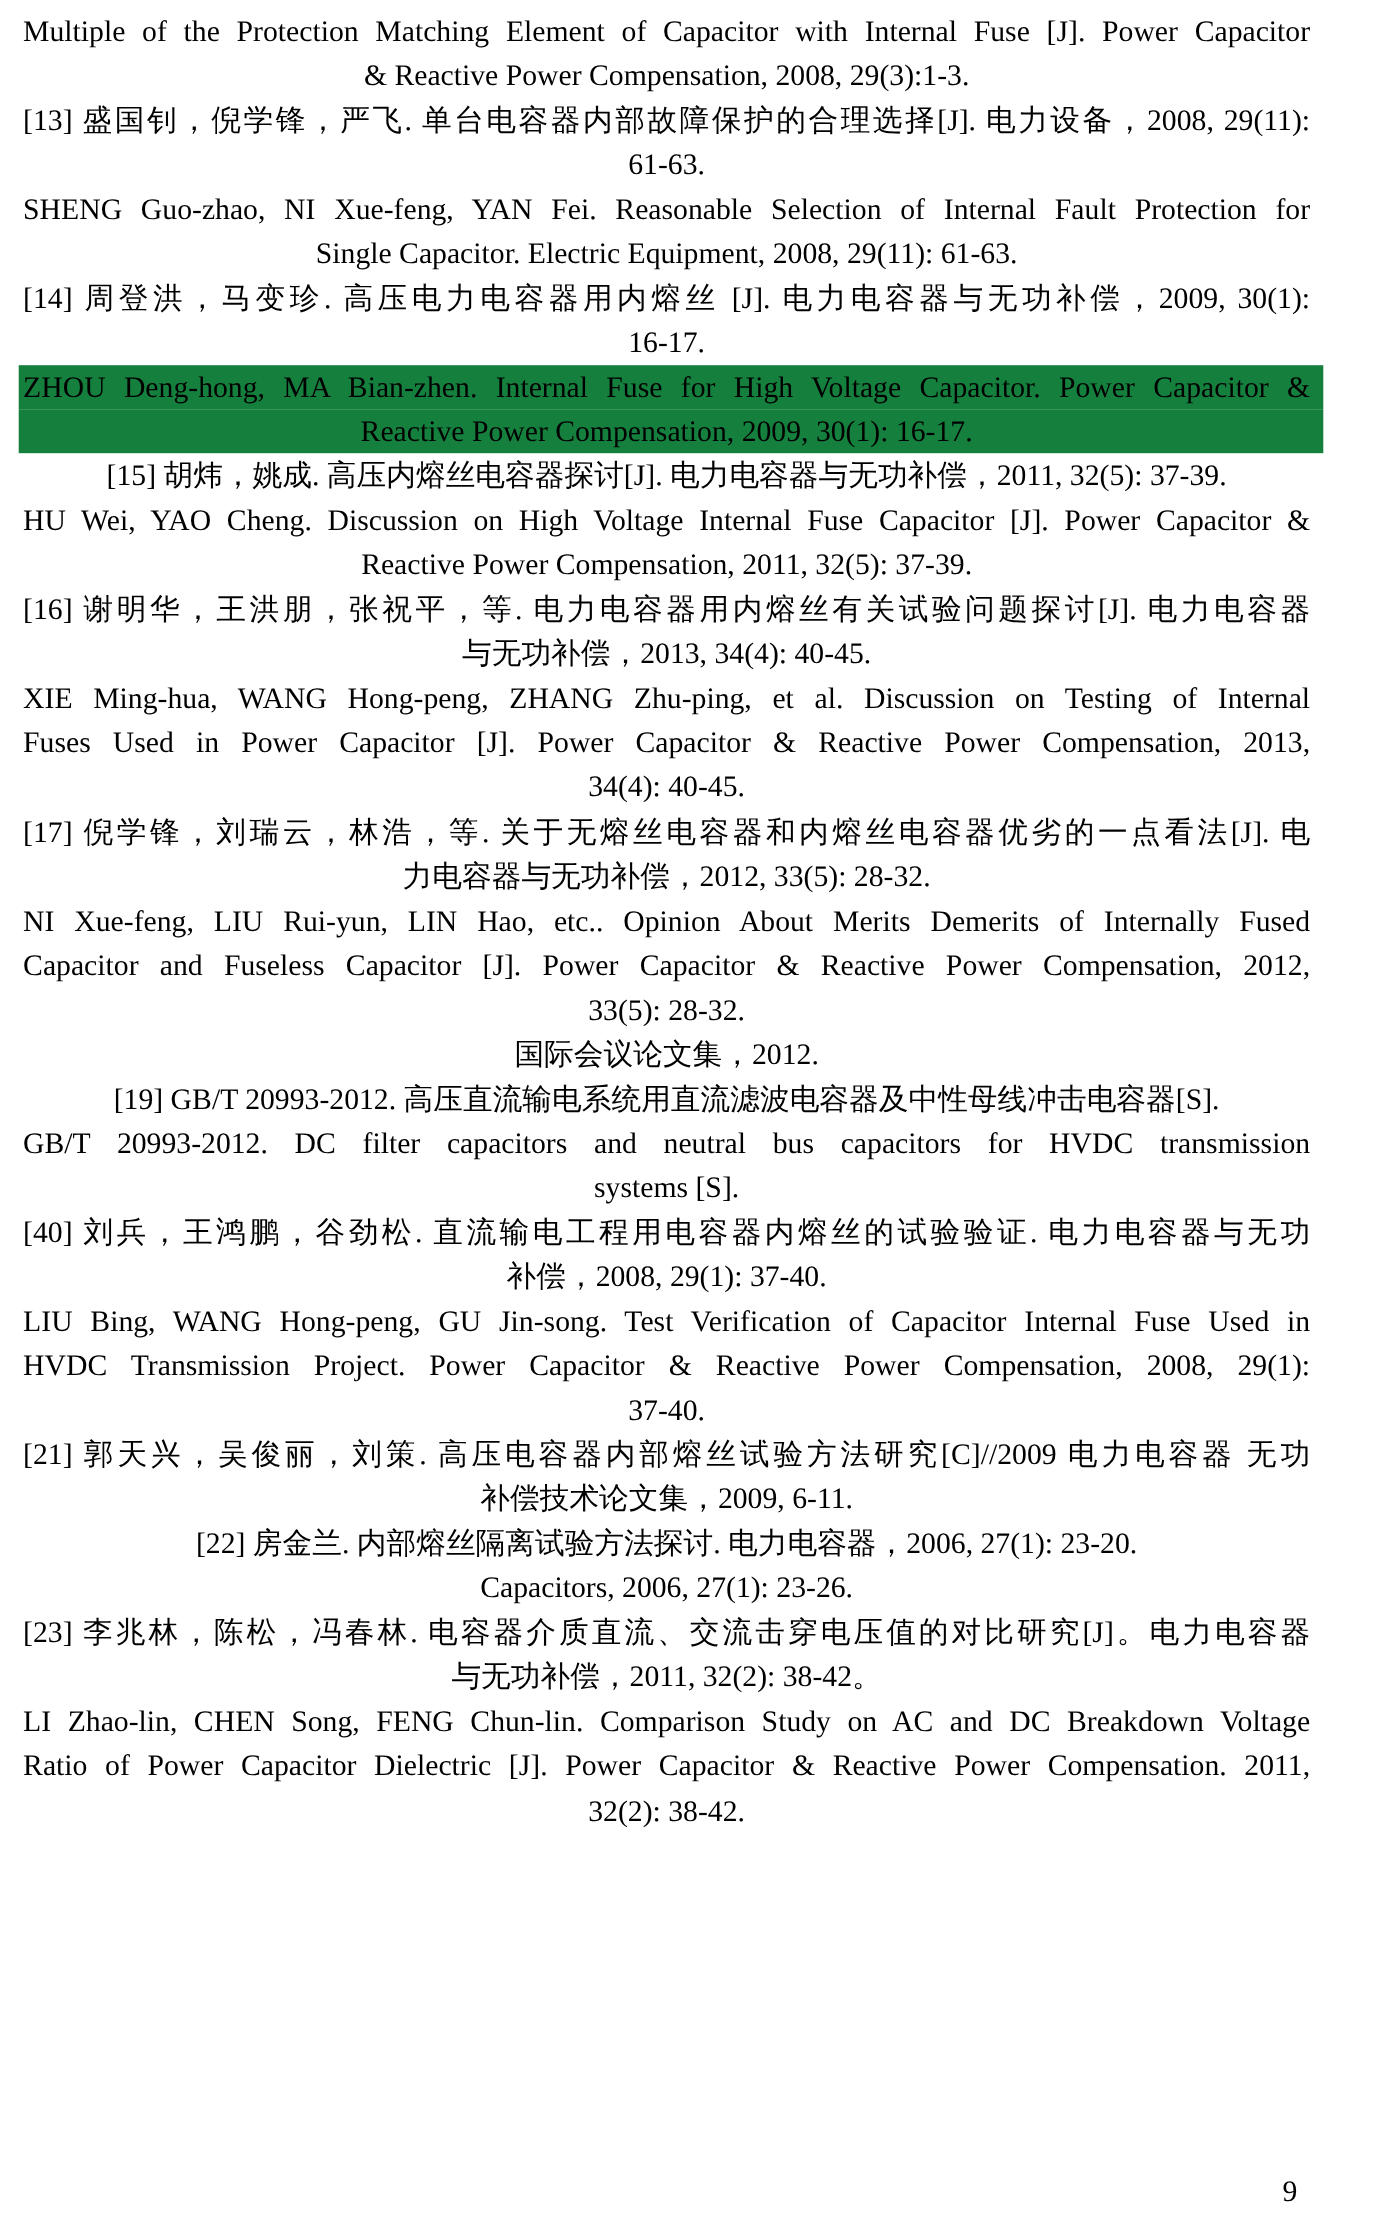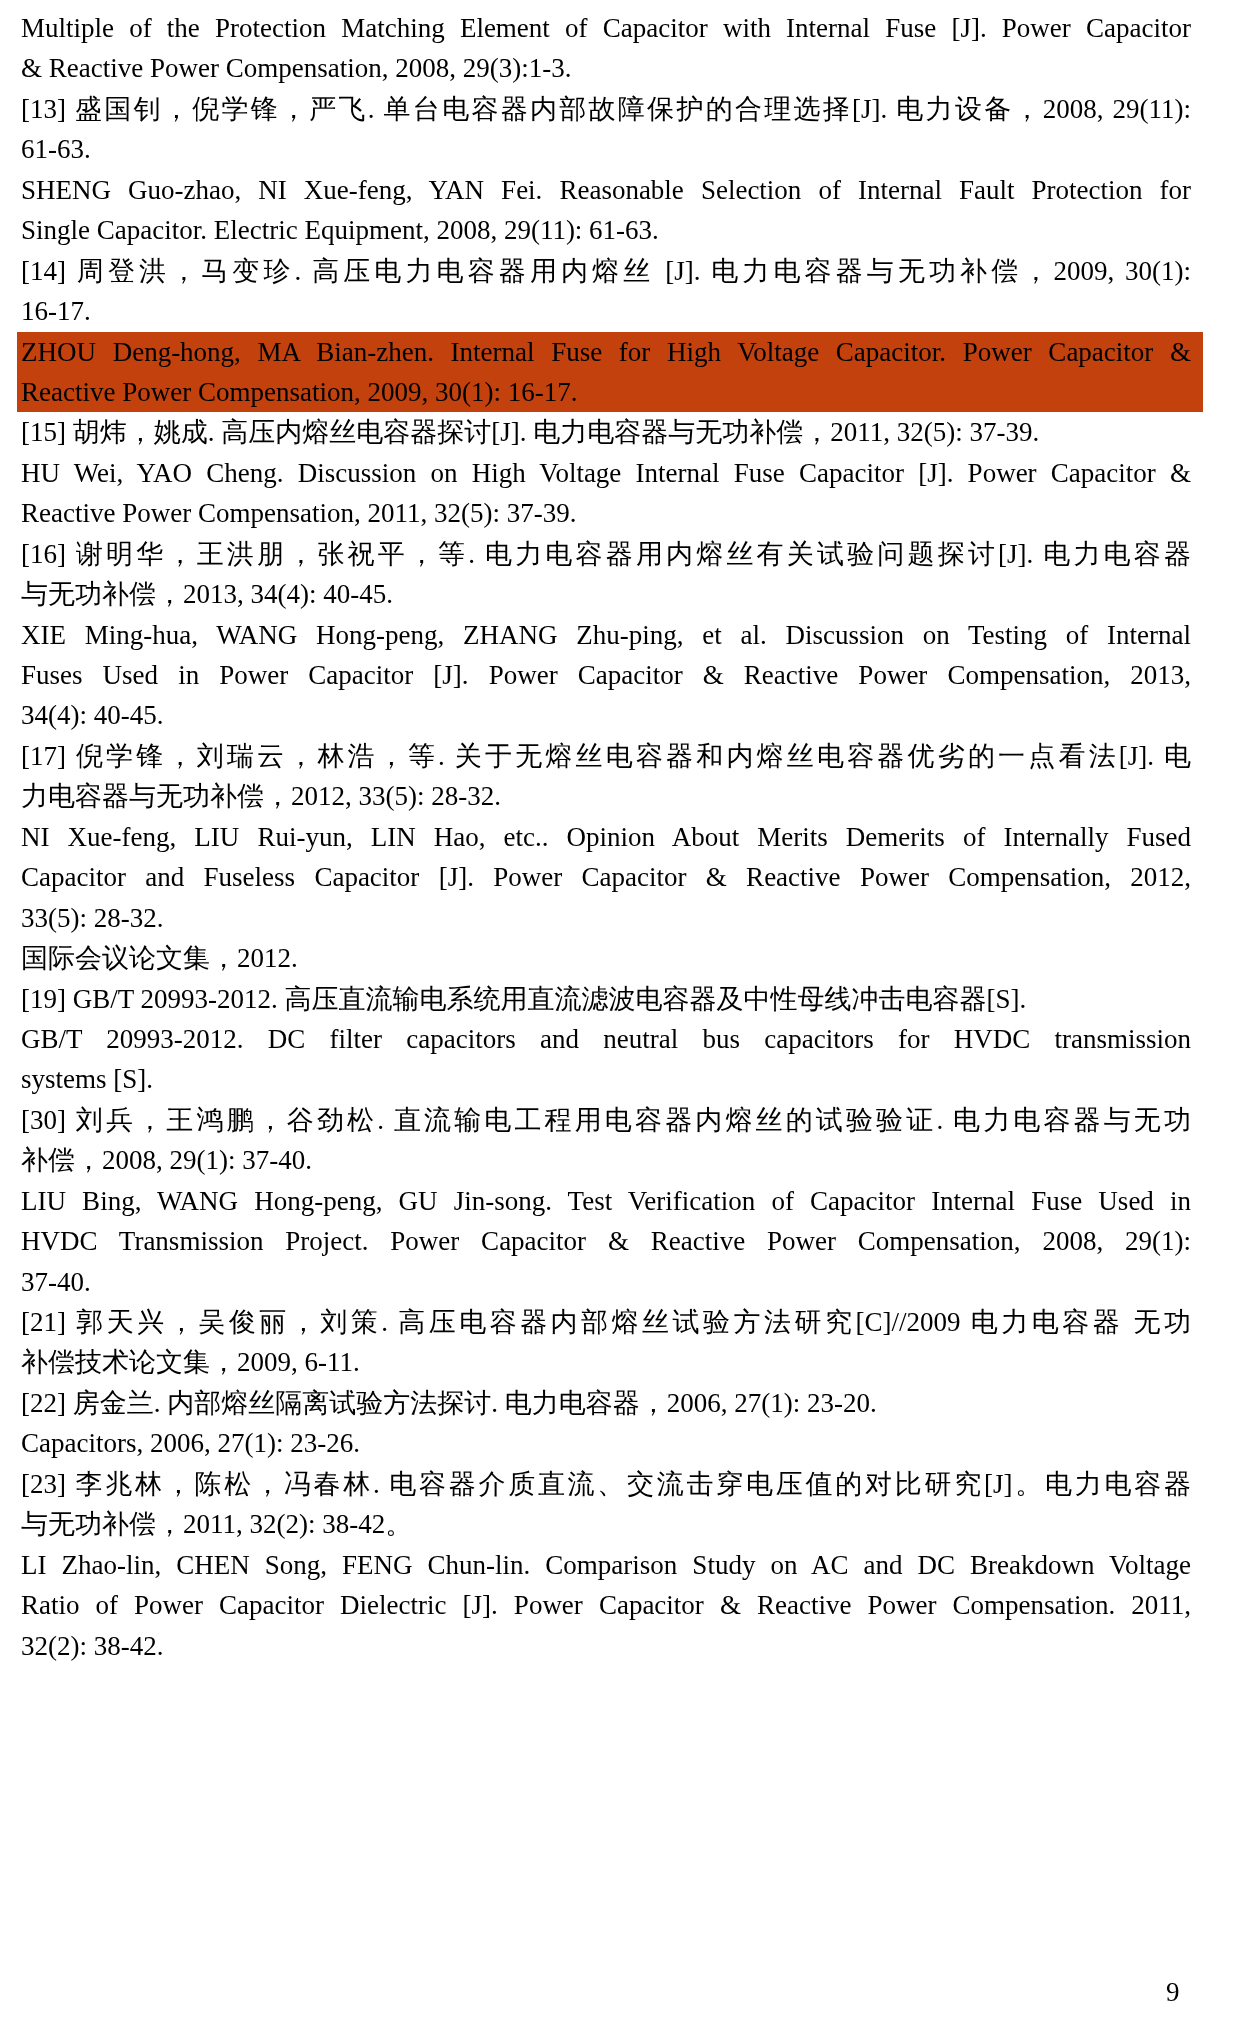--- a/index.html
+++ b/index.html
@@ -20,28 +20,28 @@
     position: absolute;
     left: 21px;
     top: 8px;
     width: 1170px;
   }
   .line {
     height: 40.45px;
     line-height: 40.45px;
     white-space: nowrap;
     overflow: hidden;
-    text-align: left;
+    text-align: center;
   }
   .line.just {
     text-align: justify;
     text-align-last: justify;
   }
   .line.hl {
-    background: #c2410c;
+    background: #15803d;
     margin-left: -4px;
     padding-left: 4px;
     margin-right: -12px;
     padding-right: 12px;
   }
   .page-num {
     position: absolute;
     top: 1972px;
     left: 1166px;
     font-size: 27px;
@@ -72,21 +72,21 @@
     <div class="line">34(4): 40-45.</div>
     <div class="line just">[17] 倪学锋，刘瑞云，林浩，等. 关于无熔丝电容器和内熔丝电容器优劣的一点看法[J]. 电</div>
     <div class="line">力电容器与无功补偿，2012, 33(5): 28-32.</div>
     <div class="line just">NI Xue-feng, LIU Rui-yun, LIN Hao, etc.. Opinion About Merits Demerits of Internally Fused</div>
     <div class="line just">Capacitor and Fuseless Capacitor [J]. Power Capacitor &amp; Reactive Power Compensation, 2012,</div>
     <div class="line">33(5): 28-32.</div>
     <div class="line">国际会议论文集，2012.</div>
     <div class="line">[19] GB/T 20993-2012. 高压直流输电系统用直流滤波电容器及中性母线冲击电容器[S].</div>
     <div class="line just">GB/T 20993-2012. DC filter capacitors and neutral bus capacitors for HVDC transmission</div>
     <div class="line">systems [S].</div>
-    <div class="line just">[30] 刘兵，王鸿鹏，谷劲松. 直流输电工程用电容器内熔丝的试验验证. 电力电容器与无功</div>
+    <div class="line just">[40] 刘兵，王鸿鹏，谷劲松. 直流输电工程用电容器内熔丝的试验验证. 电力电容器与无功</div>
     <div class="line">补偿，2008, 29(1): 37-40.</div>
     <div class="line just">LIU Bing, WANG Hong-peng, GU Jin-song. Test Verification of Capacitor Internal Fuse Used in</div>
     <div class="line just">HVDC Transmission Project. Power Capacitor &amp; Reactive Power Compensation, 2008, 29(1):</div>
     <div class="line">37-40.</div>
     <div class="line just">[21] 郭天兴，吴俊丽，刘策. 高压电容器内部熔丝试验方法研究[C]//2009 电力电容器 无功</div>
     <div class="line">补偿技术论文集，2009, 6-11.</div>
     <div class="line">[22] 房金兰. 内部熔丝隔离试验方法探讨. 电力电容器，2006, 27(1): 23-20.</div>
     <div class="line">Capacitors, 2006, 27(1): 23-26.</div>
     <div class="line just">[23] 李兆林，陈松，冯春林. 电容器介质直流、交流击穿电压值的对比研究[J]。电力电容器</div>
     <div class="line">与无功补偿，2011, 32(2): 38-42。</div>

